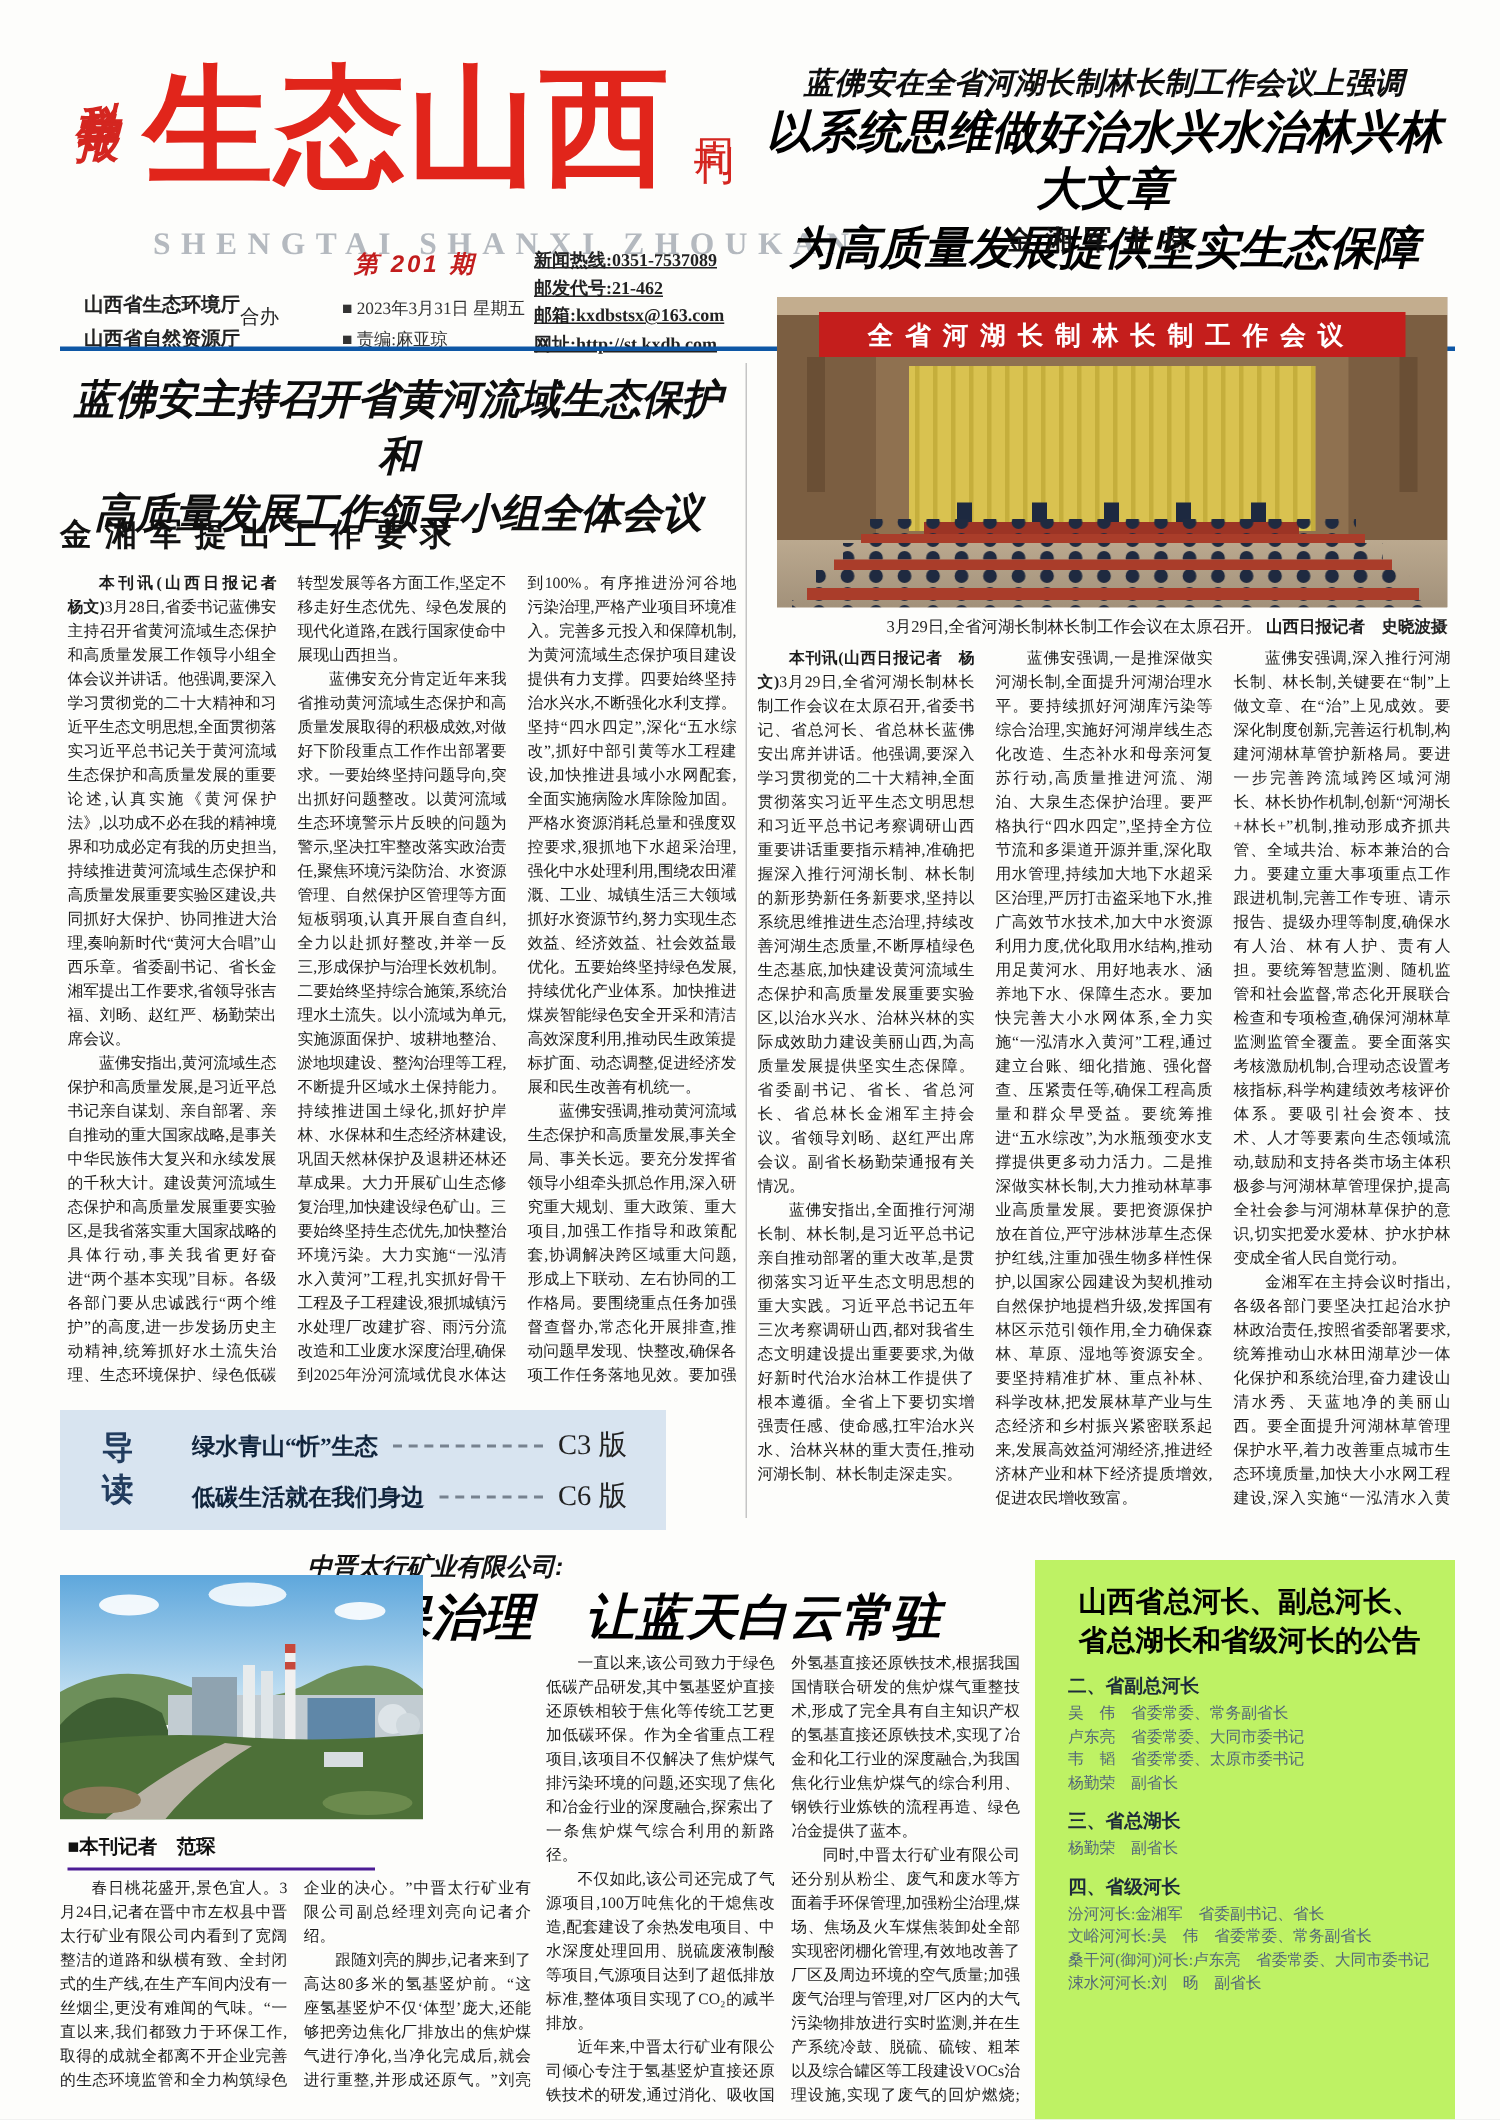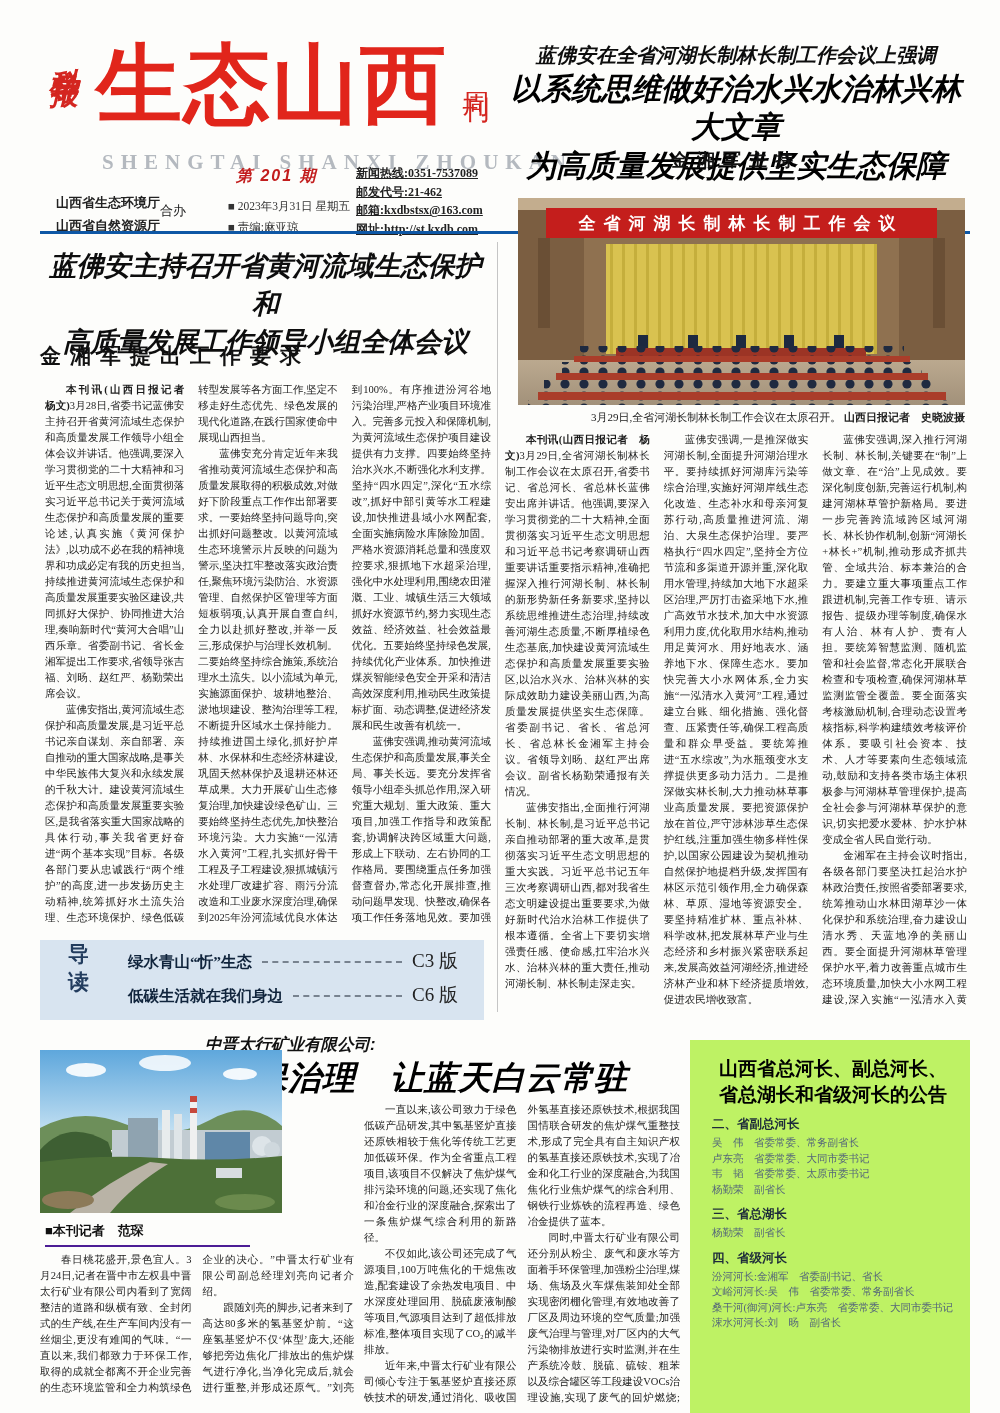--- a/index.html
+++ b/index.html
@@ -39,21 +39,21 @@
   .lead-body{left:45px;top:382px;width:446px;height:550px;column-count:3;column-gap:14px;}
   .right-body{left:505px;top:432px;width:462px;height:578px;column-count:3;column-gap:14px;}
   .bottomA{left:40px;top:1252px;width:314px;height:158px;column-count:2;column-gap:11px;}
   .bottomB{left:364px;top:1102px;width:316px;height:308px;column-count:2;column-gap:11px;}
   
   .photo1{left:518px;top:198px;width:447px;height:207px;}
   .caption{left:505px;top:410px;width:460px;text-align:right;font-size:11px;color:#222;}
   .caption b{font-family:"Liberation Sans",sans-serif;}
   .photo2{left:40px;top:1050px;width:242px;height:163px;}
   
-  .guide{left:40px;top:940px;width:444px;height:80px;background:#d8e4f0;display:flex;align-items:flex-start;}
+  .guide{left:40px;top:940px;width:404px;height:80px;background:#d8e4f0;display:flex;align-items:center;}
   .guide-label{width:26px;margin-left:28px;font-size:21px;font-weight:bold;color:#223c5e;
                line-height:1.35;word-break:break-all;font-family:"Liberation Sans",sans-serif;}
   .guide-items{flex:1;padding:0 26px 0 34px;}
   .guide-item{display:flex;align-items:baseline;font-size:15.5px;font-weight:bold;color:#10243c;margin:8px 0;}
   .leader{flex:1;border-bottom:2px dashed #77828f;margin:0 10px;transform:translateY(-4px);}
   .gpage{font-weight:normal;font-size:19px;color:#222;white-space:nowrap;}
   
   .b-kicker{left:205px;top:1034px;font-size:16.5px;font-weight:bold;color:#111;}
   .b-hl{left:100px;top:1056px;width:580px;text-align:center;font-size:33px;font-weight:900;
         letter-spacing:1px;color:#000;}

